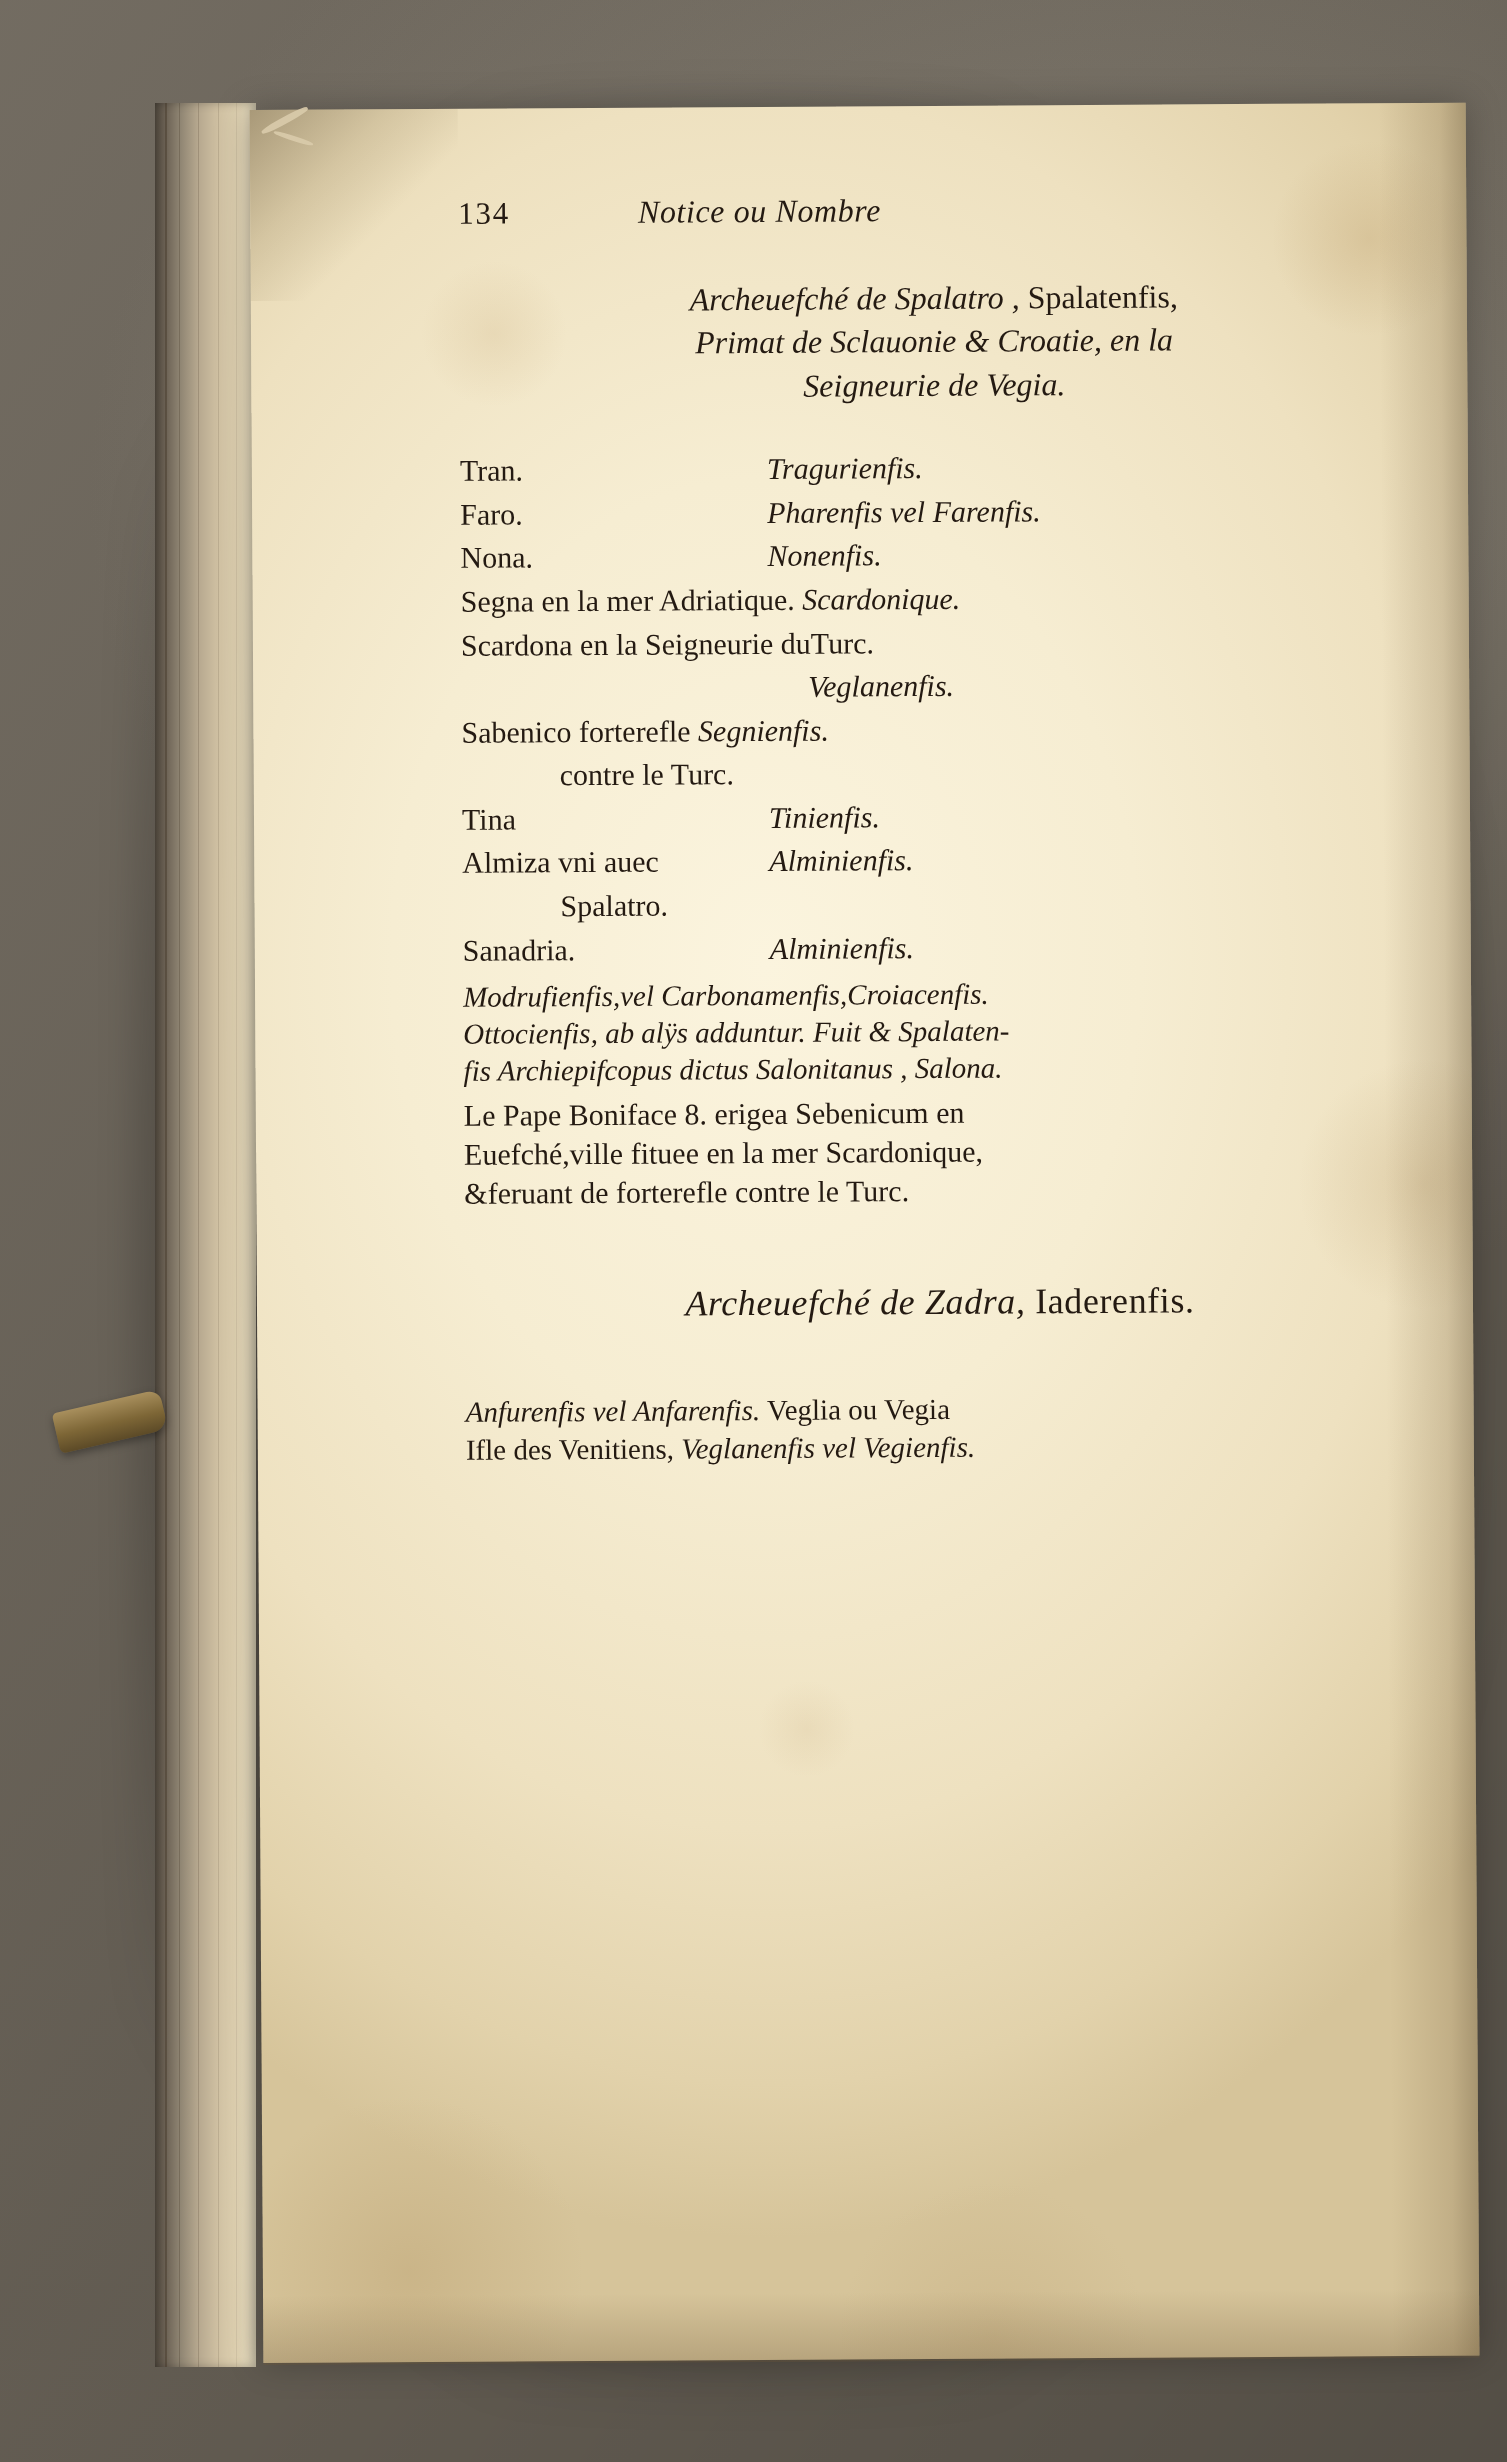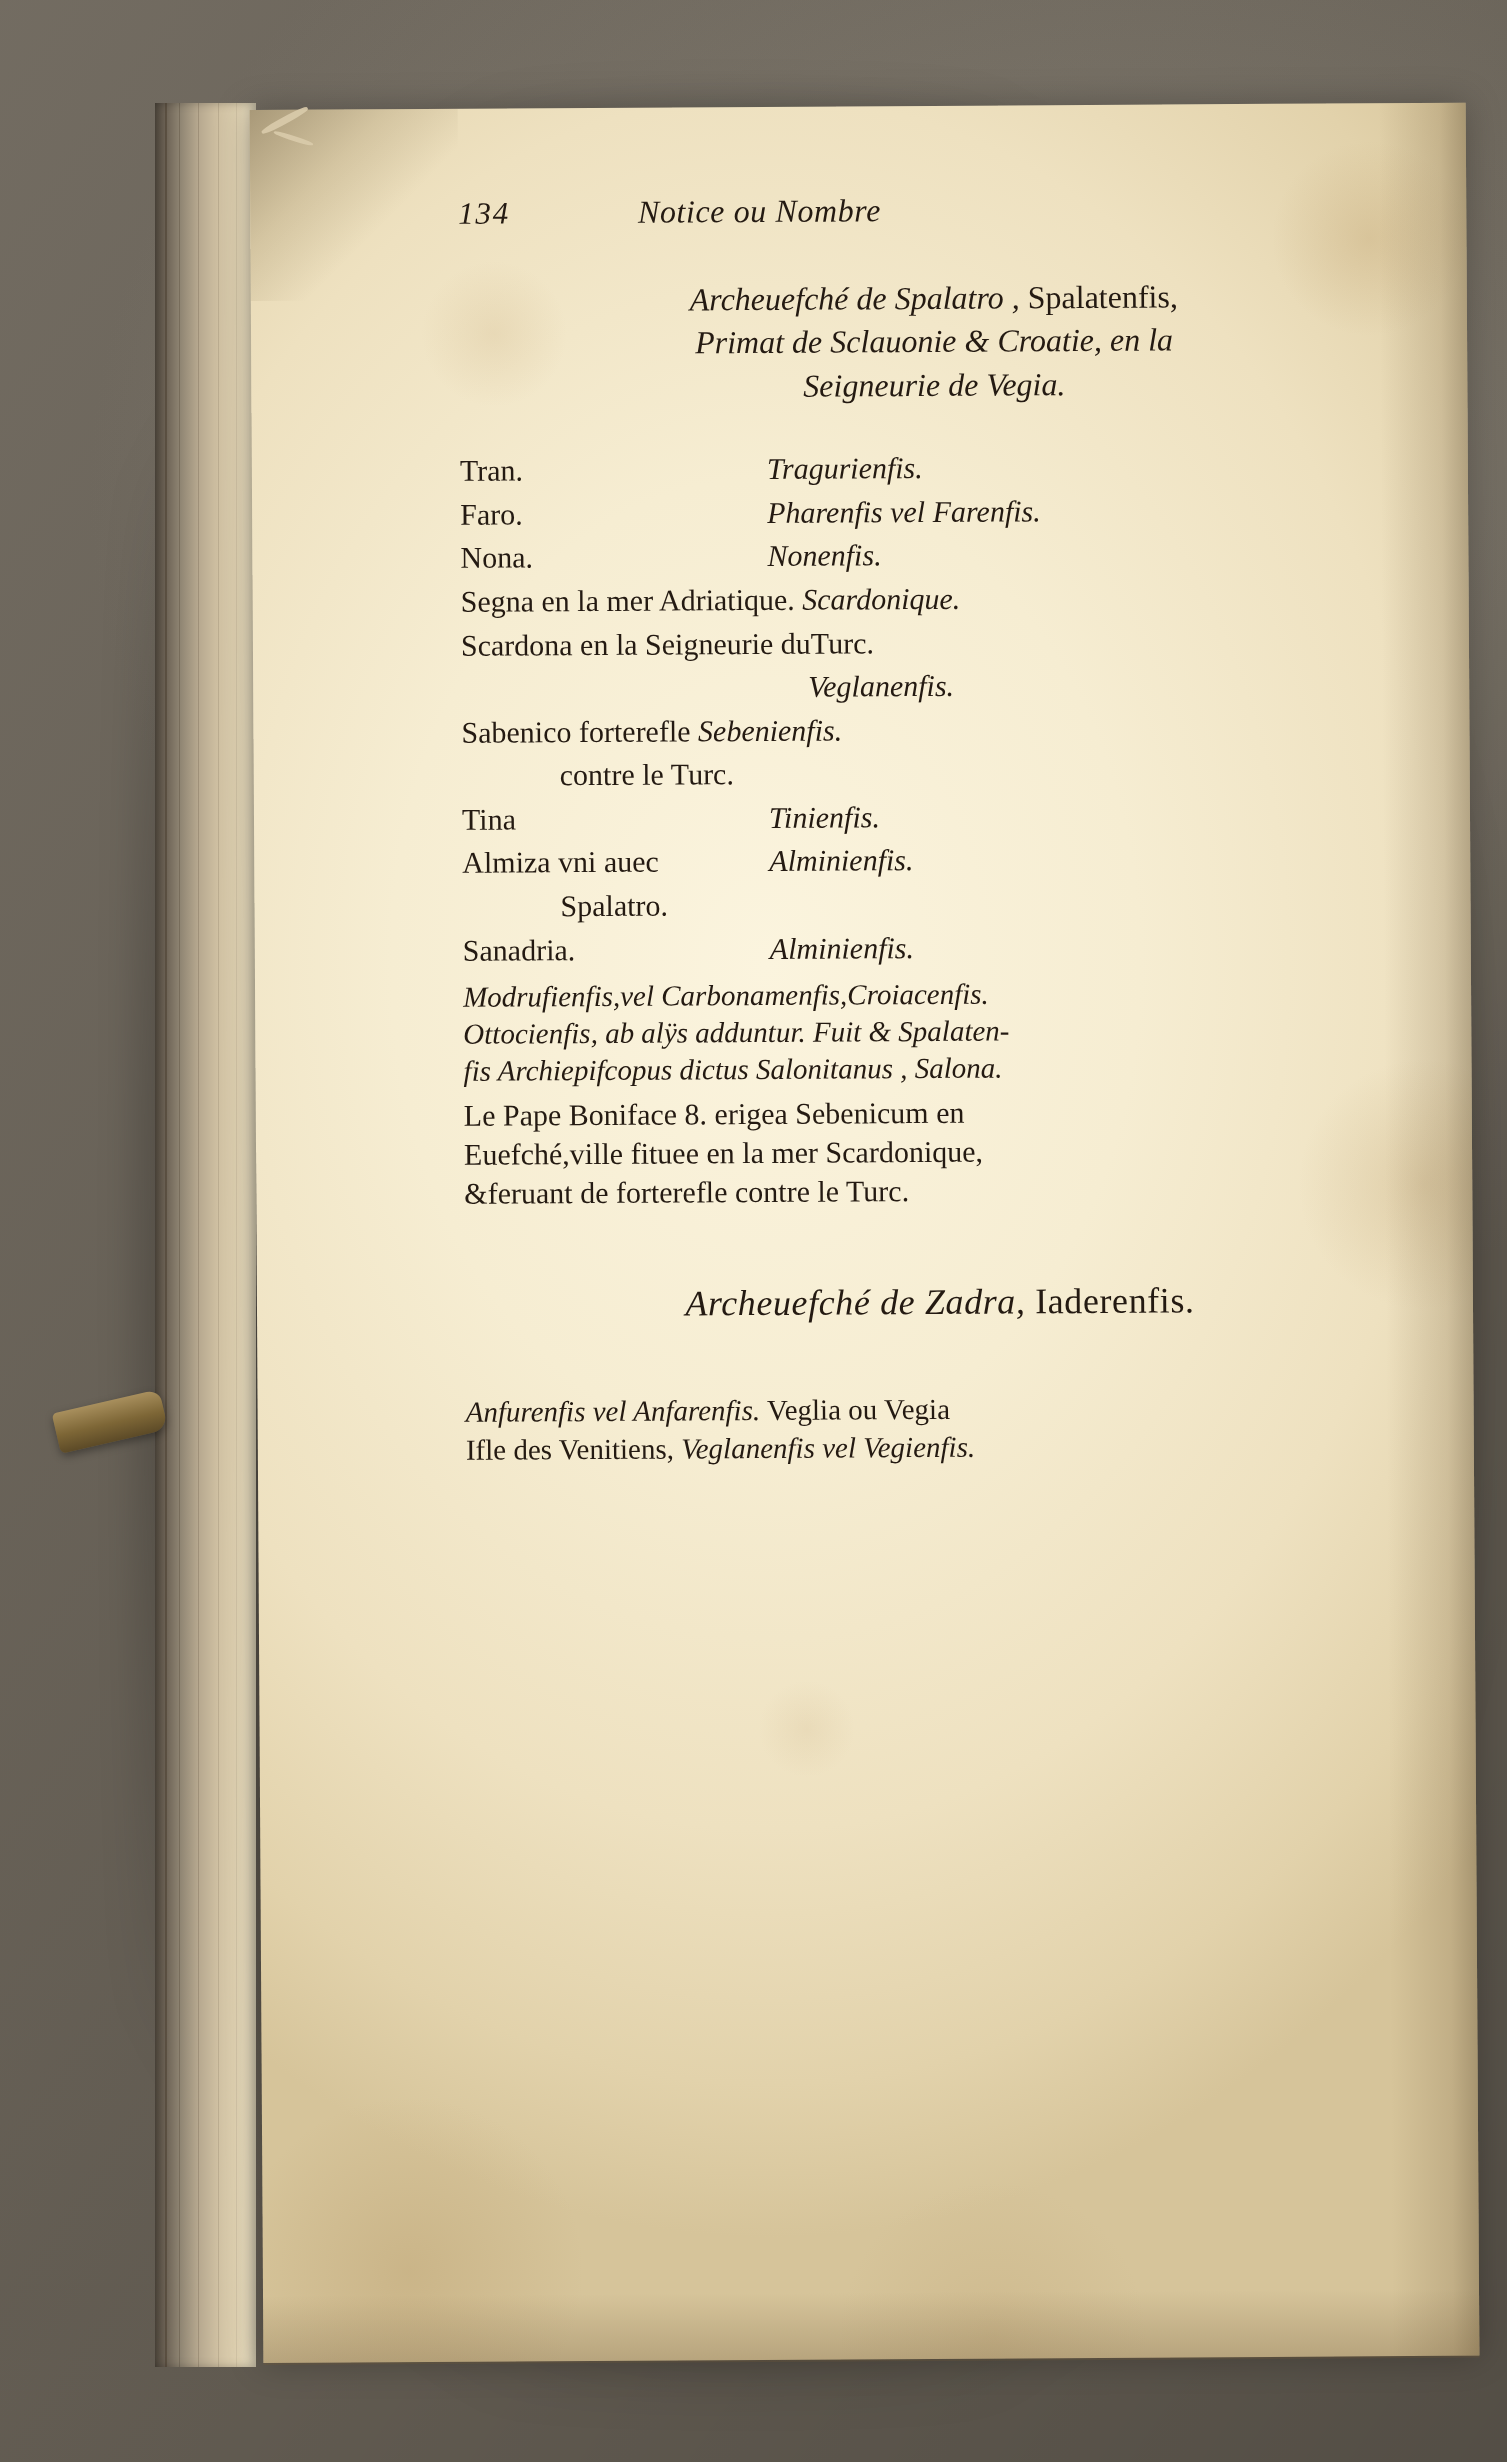--- a/index.html
+++ b/index.html
@@ -139,21 +139,20 @@
   .hdr {
     display: flex;
     align-items: baseline;
     gap: 41px;
     margin-bottom: 45px;
   }
   .folio {
     font-size: 31px;
     letter-spacing: 1.7px;
     font-family: "Liberation Serif", serif;
-    font-style: italic;
   }
   .running-title {
     font-style: italic;
     font-size: 32px;
     margin-left: 87px;
     letter-spacing: 0.6px;
   }
 
   .heading {
     text-align: center;
@@ -302,21 +301,21 @@
       <div class="entry">
         <span>Scardona en la Seigneurie duTurc.</span>
       </div>
 
       <div class="entry indent-2">
         <span class="ital">Veglanenfis.</span>
       </div>
 
       <div class="entry">
         <span>Sabenico forterefle</span>
-        <span class="ital">Sebenienfis.</span>
+        <span class="ital">Segnienfis.</span>
       </div>
 
       <div class="entry indent-3">
         <span>contre le Turc.</span>
       </div>
 
       <div class="entry">
         <span class="col-left">Tina</span><span class="ital">Tinienfis.</span>
       </div>
 

